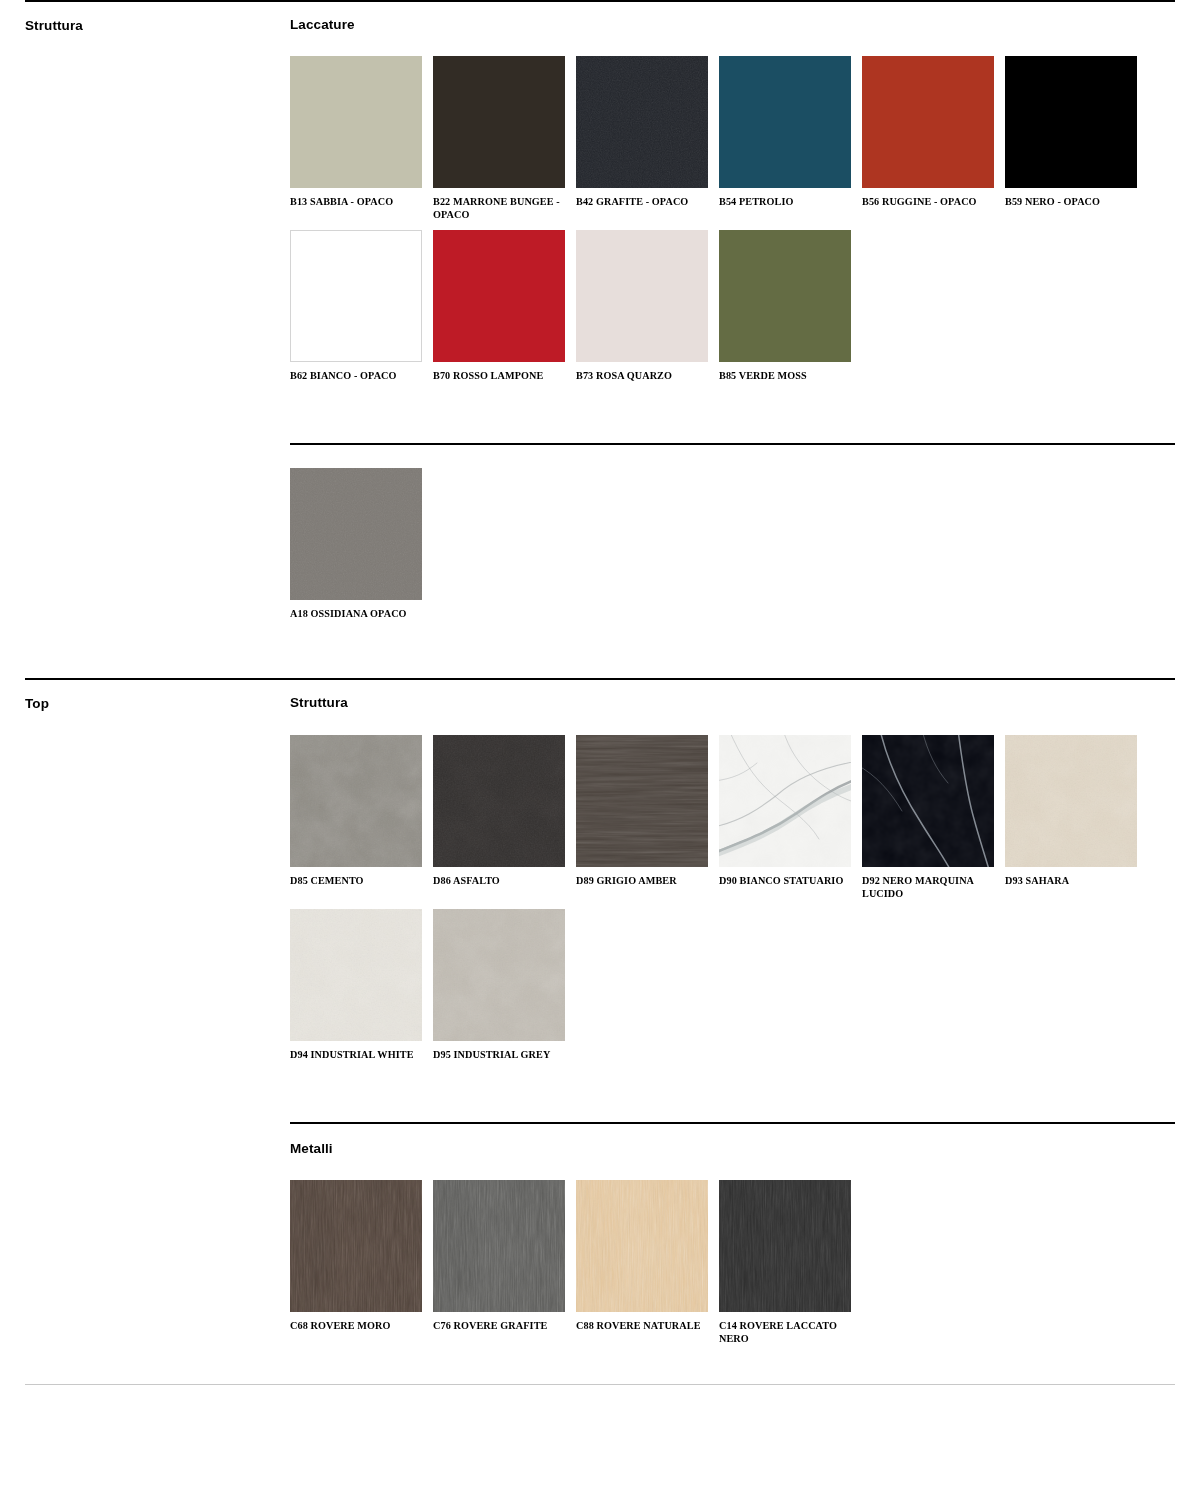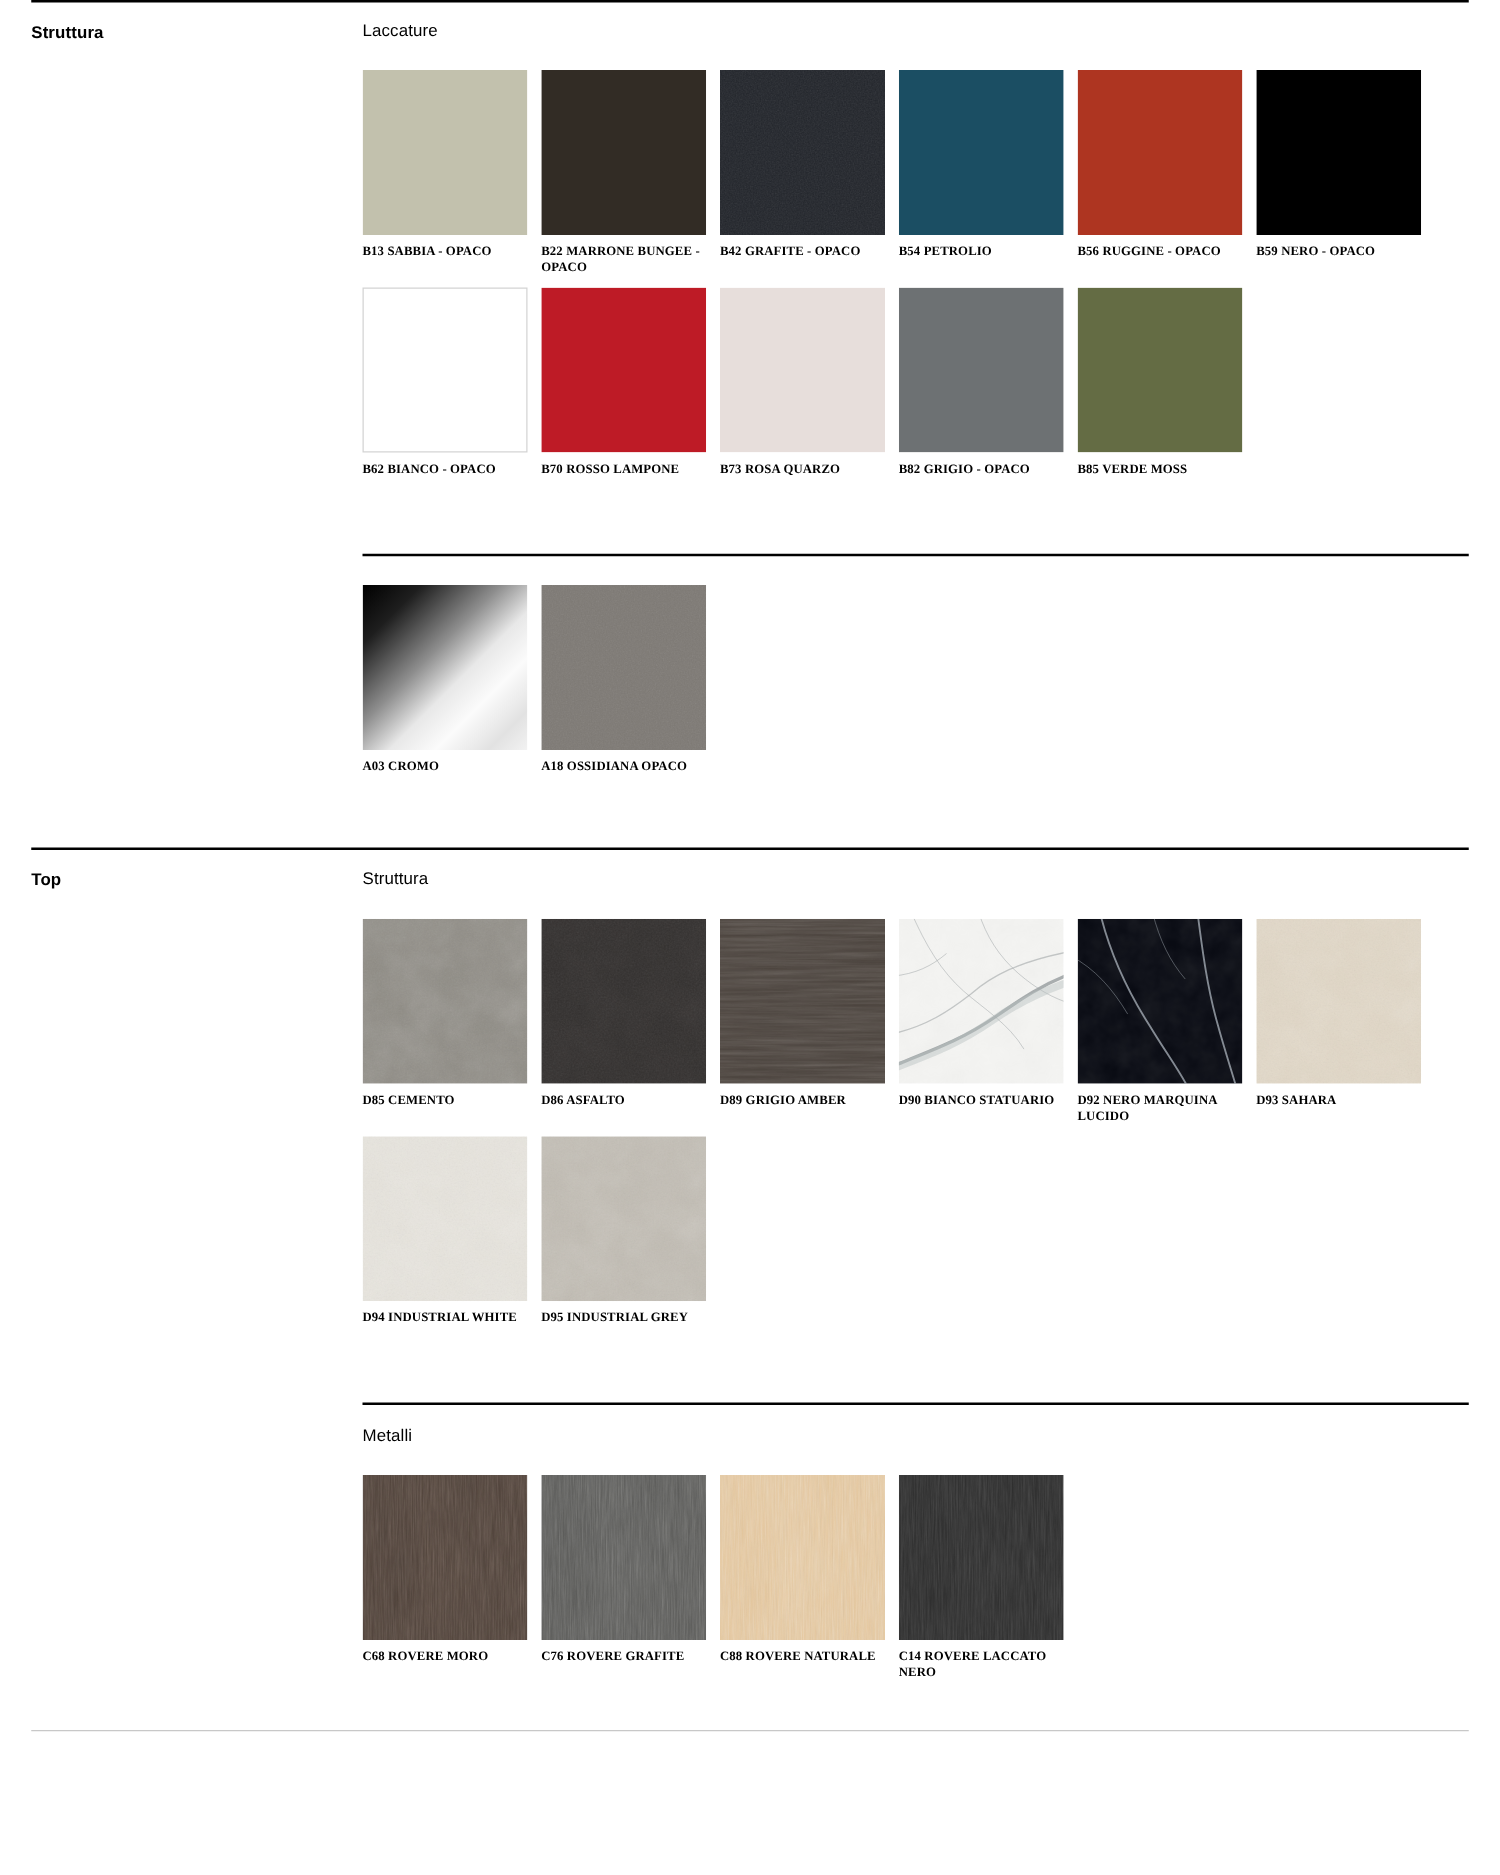--- a/index.html
+++ b/index.html
@@ -52,21 +52,21 @@
 
   
   .group { position: relative; }
   .group-rule {
     height: 2px;
     background: #000000;
     margin-bottom: 0;
   }
   .group-title {
     font-size: 13.5px;
-    font-weight: normal;
+    font-weight: bold;
     letter-spacing: 0.1px;
     padding-top: 17px;
     padding-bottom: 0;
     line-height: 1.2;
   }
 
   
   .swatch-grid {
     display: grid;
     grid-template-columns: repeat(6, 143px);
@@ -190,58 +190,31 @@
                 <div class="swatch-chip">
                   <svg viewBox="0 0 132 132" preserveAspectRatio="none" xmlns="http://www.w3.org/2000/svg">
                     <rect width="132" height="132" fill="#e7dedb"></rect>
                   </svg>
                 </div>
                 <div class="swatch-label">B73 ROSA QUARZO</div>
               </div>
               <div class="swatch">
                 <div class="swatch-chip">
                   <svg viewBox="0 0 132 132" preserveAspectRatio="none" xmlns="http://www.w3.org/2000/svg">
-                    <rect width="132" height="132" fill="#6d7173"></rect>
-                  </svg>
-                </div>
-                <div class="swatch-label">B82 GRIGIO - OPACO</div>
-              </div>
-              <div class="swatch">
-                <div class="swatch-chip">
-                  <svg viewBox="0 0 132 132" preserveAspectRatio="none" xmlns="http://www.w3.org/2000/svg">
                     <rect width="132" height="132" fill="#646c44"></rect>
                   </svg>
                 </div>
                 <div class="swatch-label">B85 VERDE MOSS</div>
               </div>
             </div>
           </div>
           <div class="group-spacer-lg"></div>
           <div class="group">
             <div class="group-rule"></div>
             <div class="swatch-grid">
-              <div class="swatch">
-                <div class="swatch-chip">
-                  <svg viewBox="0 0 132 132" preserveAspectRatio="none" xmlns="http://www.w3.org/2000/svg">
-                    <defs>
-                      <linearGradient id="g2" x1="0" y1="0" x2="1" y2="1">
-                        <stop offset="0%" stop-color="#000000"></stop>
-                        <stop offset="18%" stop-color="#1e1e1e"></stop>
-                        <stop offset="42%" stop-color="#8e8e8e"></stop>
-                        <stop offset="58%" stop-color="#e8e8e8"></stop>
-                        <stop offset="72%" stop-color="#fbfbfb"></stop>
-                        <stop offset="88%" stop-color="#e2e2e2"></stop>
-                        <stop offset="100%" stop-color="#f2f2f2"></stop>
-                      </linearGradient>
-                    </defs>
-                    <rect width="132" height="132" fill="url(#g2)"></rect>
-                  </svg>
-                </div>
-                <div class="swatch-label">A03 CROMO</div>
-              </div>
               <div class="swatch">
                 <div class="swatch-chip">
                   <svg viewBox="0 0 132 132" preserveAspectRatio="none" xmlns="http://www.w3.org/2000/svg">
                     <defs>
                       <filter id="n3">
                         <feTurbulence type="fractalNoise" baseFrequency="0.9" numOctaves="3" seed="7"></feTurbulence>
                         <feColorMatrix type="saturate" values="0"></feColorMatrix>
                       </filter>
                     </defs>
                     <rect width="132" height="132" fill="#7e7a75"></rect>

